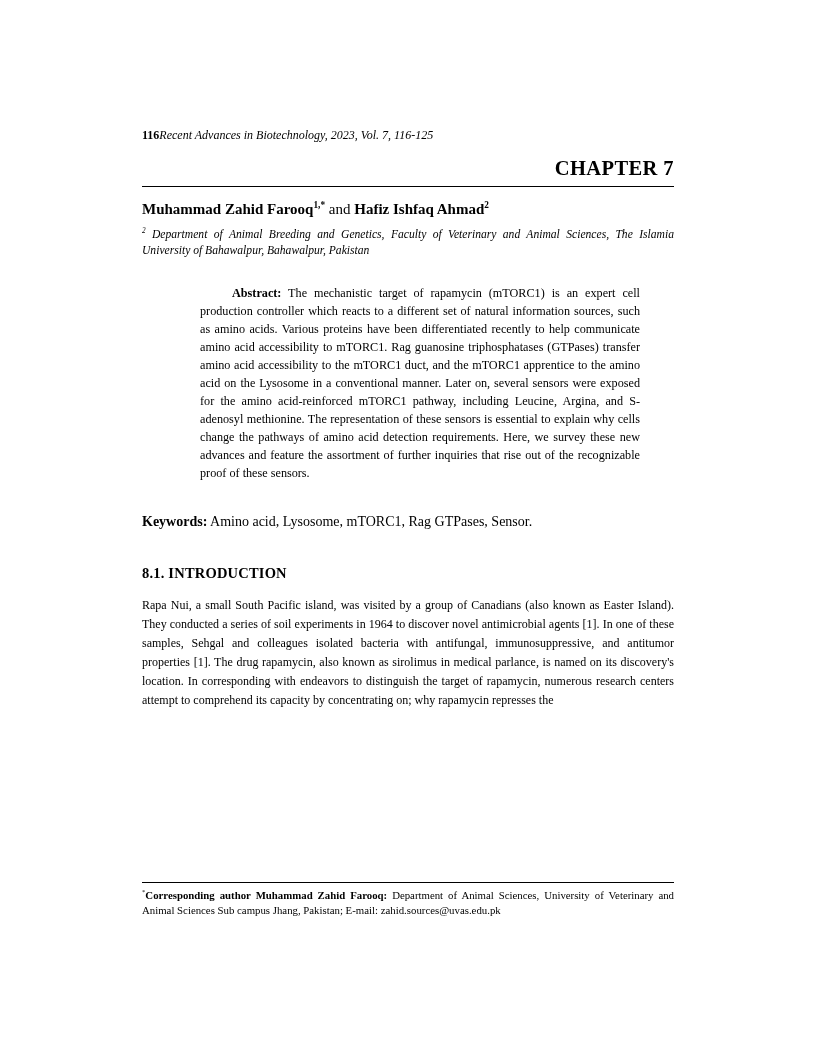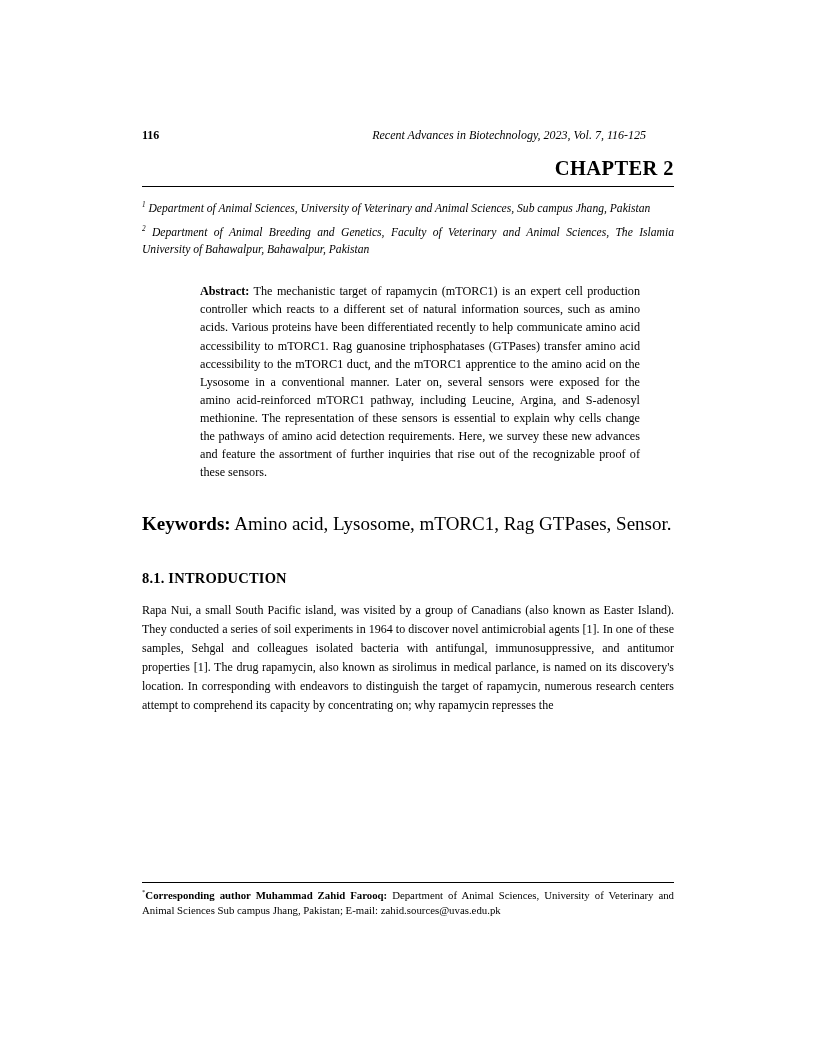--- a/index.html
+++ b/index.html
@@ -29,21 +29,21 @@
     align-items: baseline;
     font-size: 11.5px;
     margin-bottom: 14px;
   }
   .running-head .folio {
     font-weight: bold;
     font-size: 12px;
   }
   .running-head .rh-title {
     flex: 1;
-    text-align: right;
+    text-align: left;
     font-style: italic;
     font-size: 12px;
     padding-right: 28px;
   }
   
   .chapter-label {
     text-align: right;
     font-size: 20.5px;
     font-weight: bold;
     letter-spacing: 0.4px;
@@ -88,25 +88,26 @@
   
   .abstract {
     margin: 24px 0 0 58px;
     width: 440px;
     font-size: 12.2px;
     line-height: 1.48;
     text-align: justify;
   }
   .abstract .lead {
     font-weight: bold;
+    margin-left: 32px;
   }
   
   .keywords {
     margin-top: 30px;
-    font-size: 19px;
+    font-size: 14px;
     line-height: 1.4;
   }
   .keywords .lead {
     font-weight: bold;
   }
   
   .section-heading {
     margin-top: 33px;
     font-size: 14.5px;
     font-weight: bold;
@@ -155,26 +156,28 @@
 </head>
 <body>
 
 <div class="page">
 
   <div class="running-head">
     <span class="folio">116</span>
     <span class="rh-title">Recent Advances in Biotechnology, 2023, Vol. 7, 116-125</span>
   </div>
 
-  <div class="chapter-label">CHAPTER 2</div>
+  <div class="chapter-label">CHAPTER 7</div>
   <hr class="rule">
 
 
+  <div class="authors">
+    <span>Muhammad Zahid Farooq</span><sup>1,*</sup><span class="plain"> and </span><span>Hafiz Ishfaq Ahmad</span><sup>2</sup>
+  </div>
 
-  <div class="affiliation"><sup>1</sup><span> Department of Animal Sciences, University of Veterinary and Animal Sciences, Sub campus Jhang, Pakistan</span></div>
 
   <div class="affiliation"><sup>2</sup><span> Department of Animal Breeding and Genetics, Faculty of Veterinary and Animal Sciences, The Islamia University of Bahawalpur, Bahawalpur, Pakistan</span></div>
 
   <div class="abstract">
     <span class="lead">Abstract:</span><span> The mechanistic target of rapamycin (mTORC1) is an expert cell production controller which reacts to a different set of natural information sources, such as amino acids. Various proteins have been differentiated recently to help communicate amino acid accessibility to mTORC1. Rag guanosine triphosphatases (GTPases) transfer amino acid accessibility to the mTORC1 duct, and the mTORC1 apprentice to the amino acid on the Lysosome in a conventional manner. Later on, several sensors were exposed for the amino acid-reinforced mTORC1 pathway, including Leucine, Argina, and S-adenosyl methionine. The representation of these sensors is essential to explain why cells change the pathways of amino acid detection requirements. Here, we survey these new advances and feature the assortment of further inquiries that rise out of the recognizable proof of these sensors.</span>
   </div>
 
   <div class="keywords">
     <span class="lead">Keywords:</span><span> Amino acid, Lysosome, mTORC1, Rag GTPases, Sensor.</span>
   </div>

